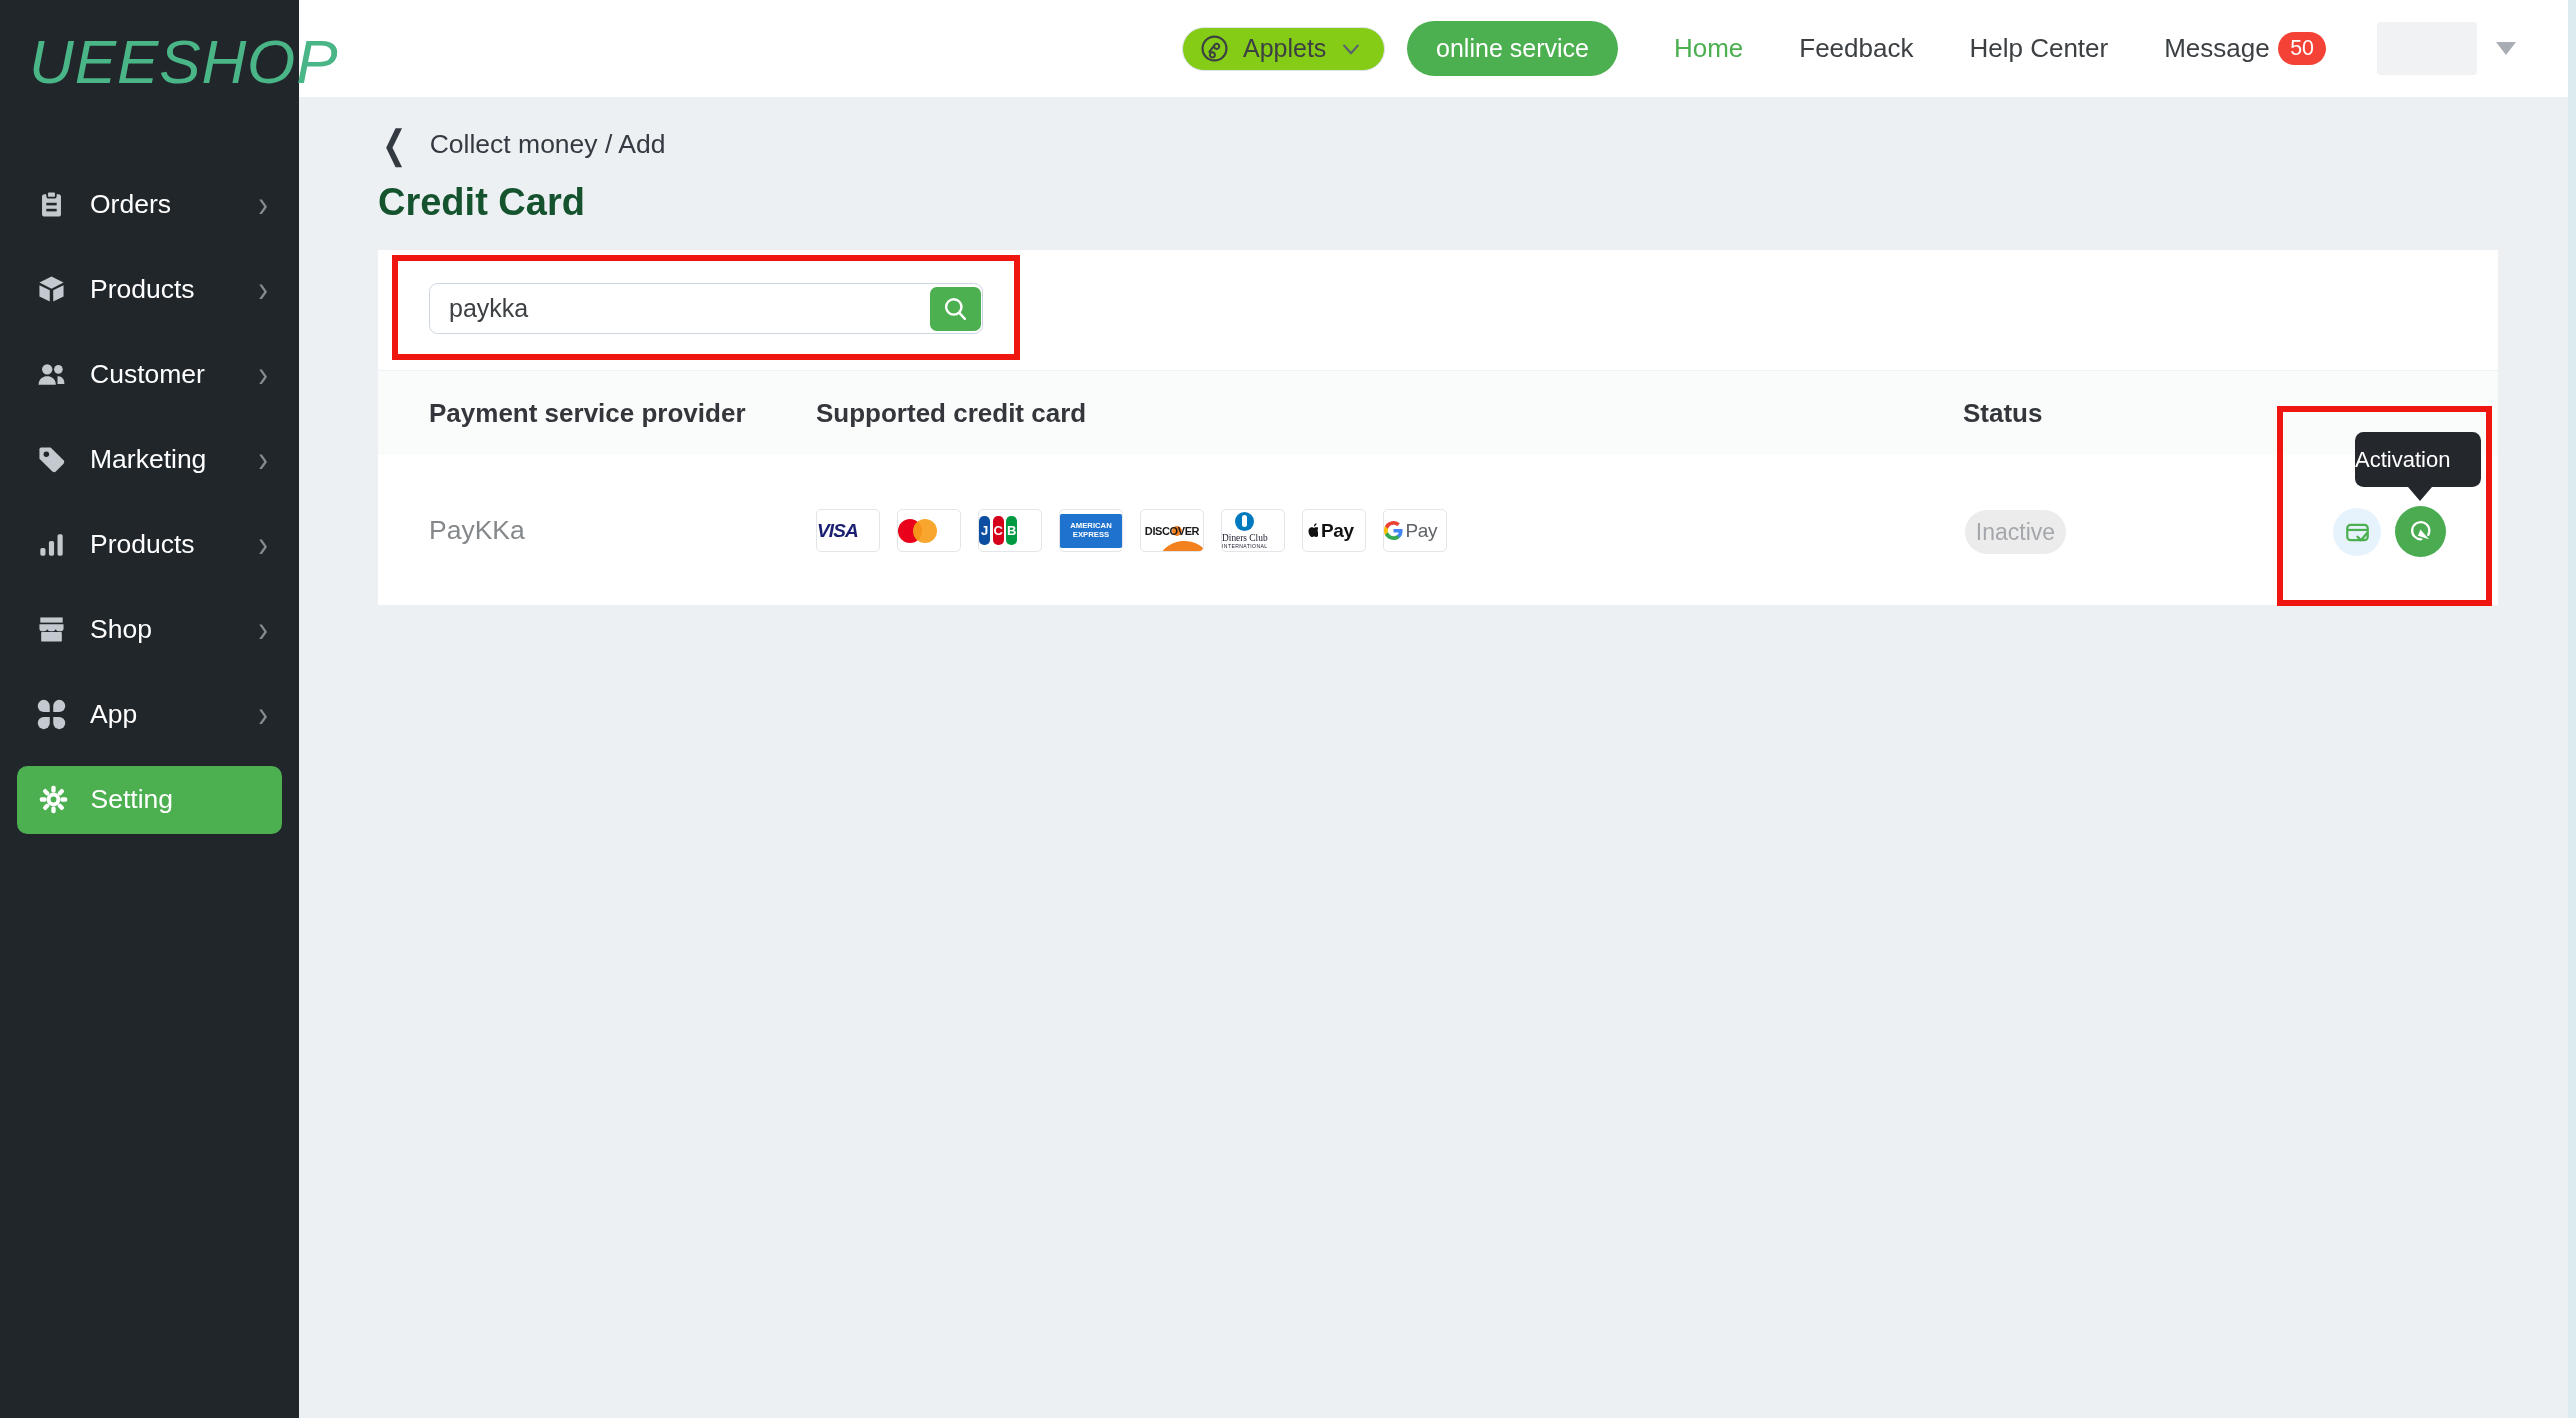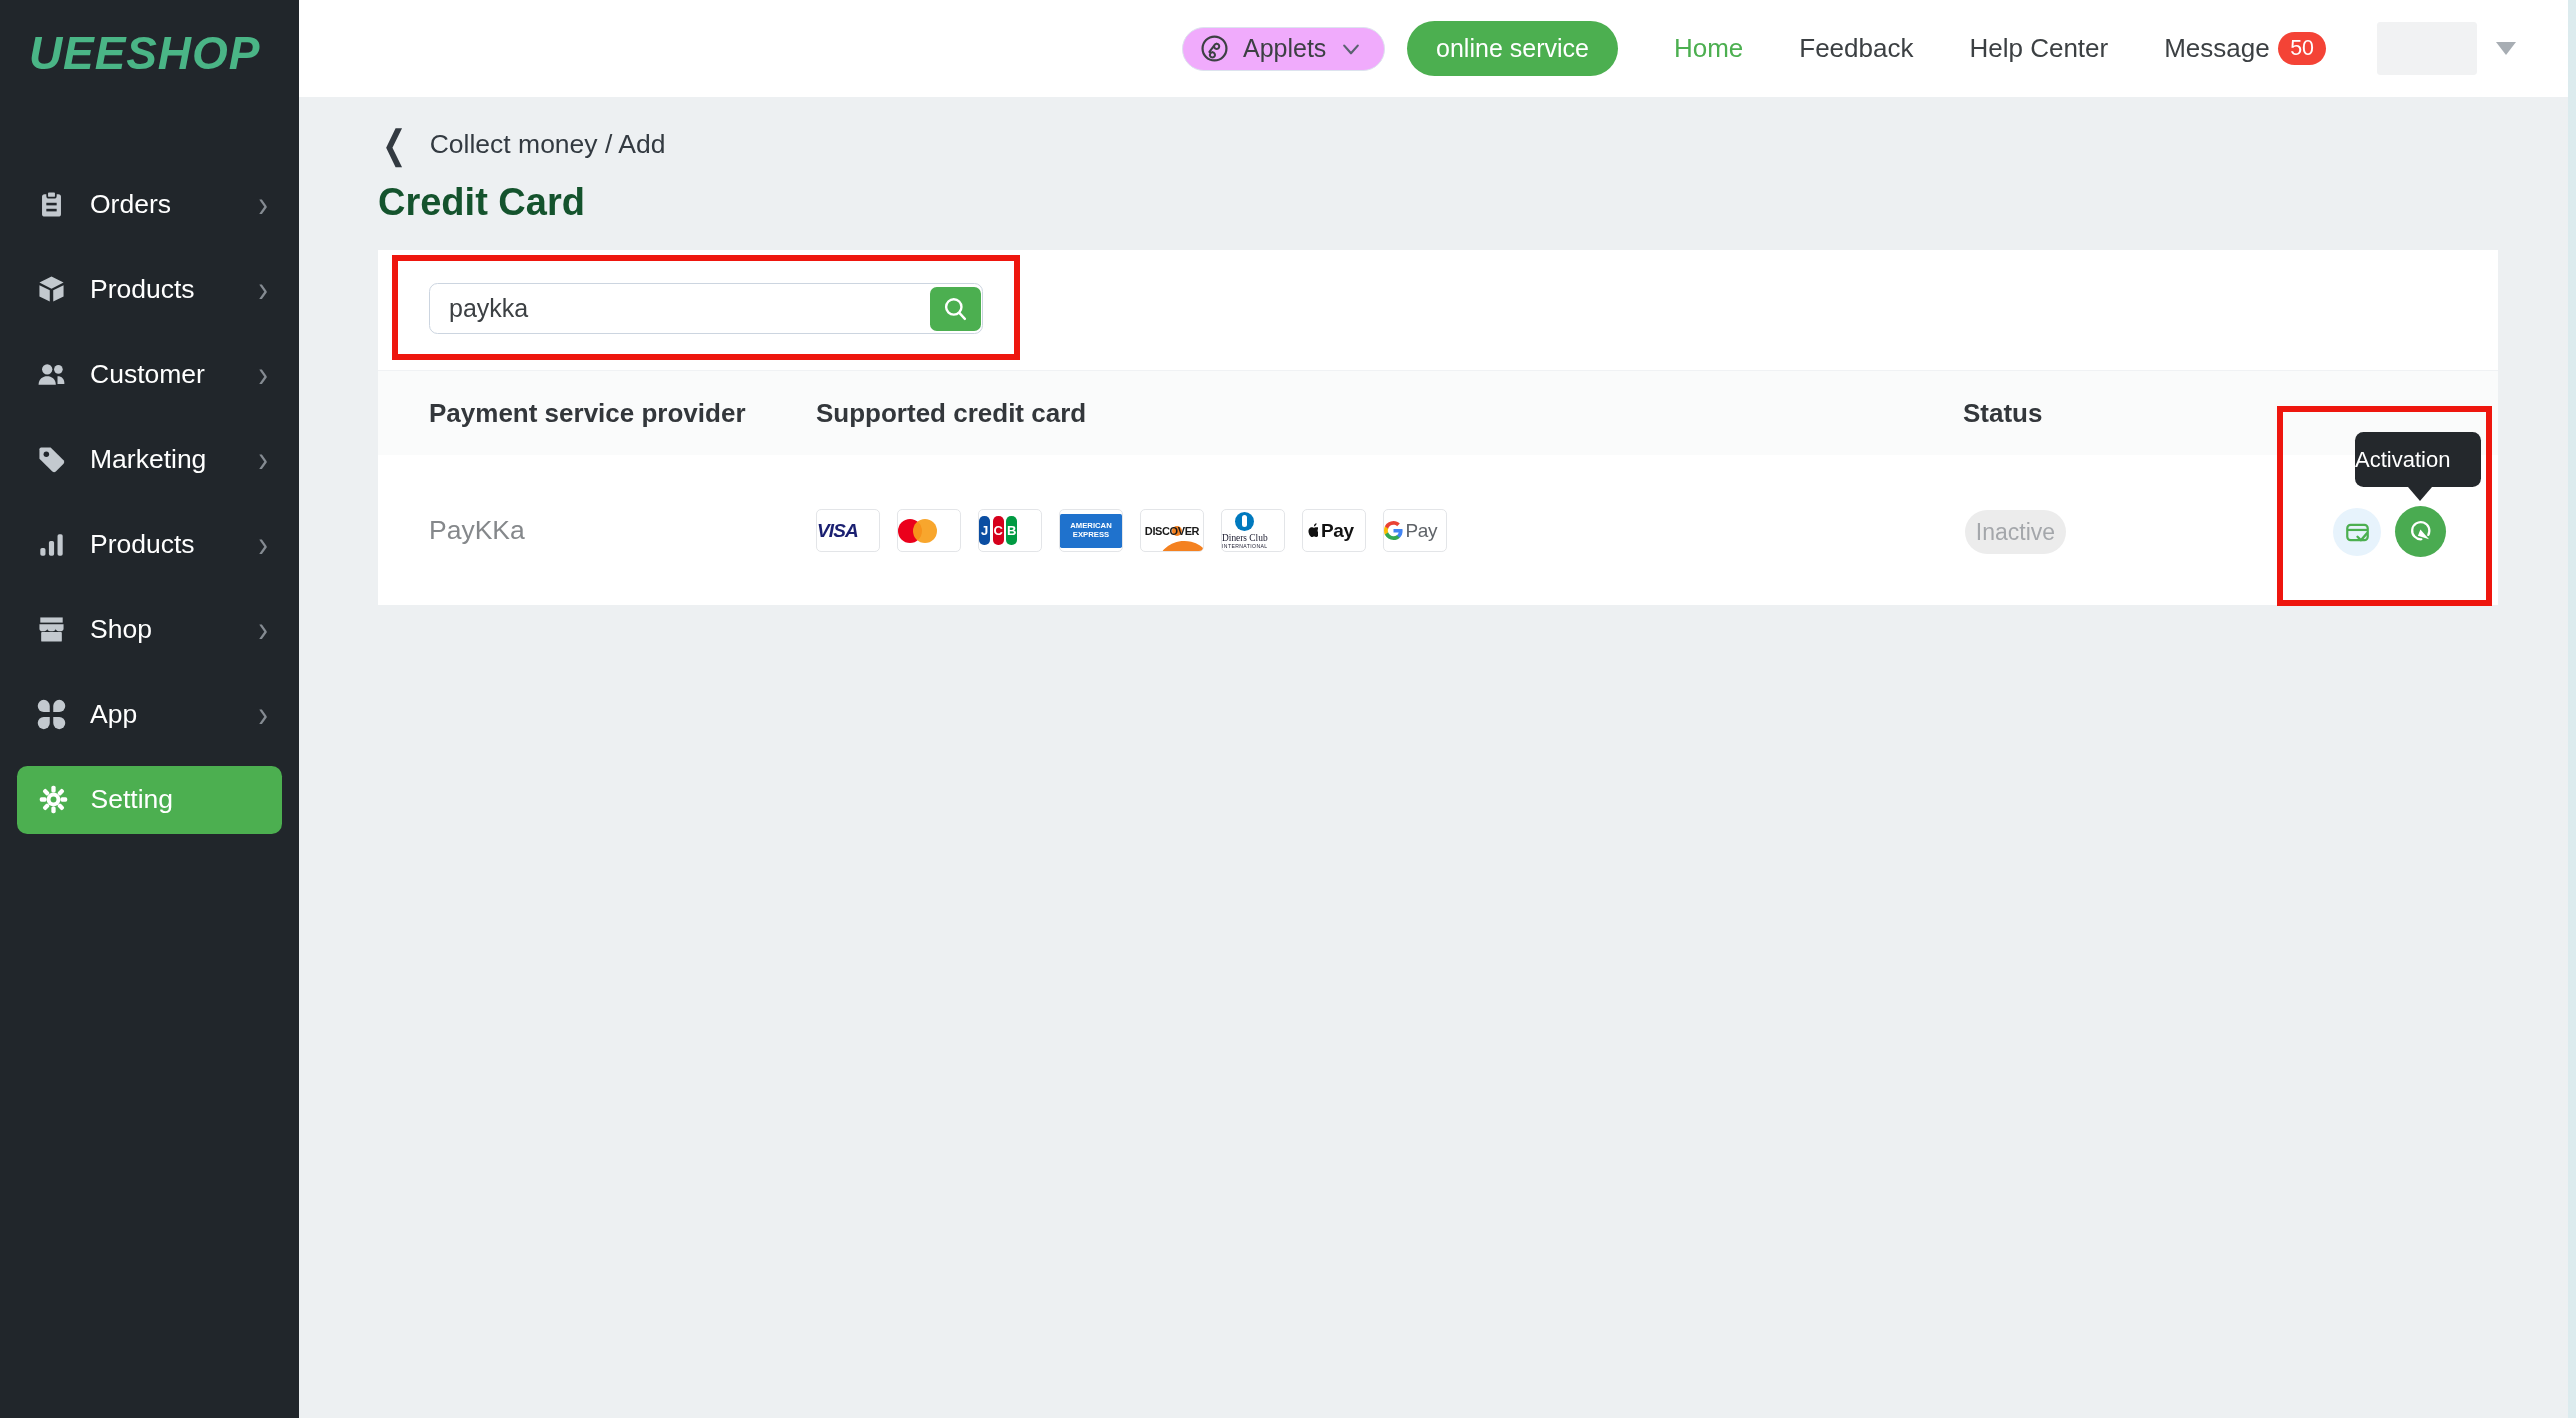--- a/index.html
+++ b/index.html
@@ -10,21 +10,21 @@
     -webkit-font-smoothing:antialiased;
   }
   #app { position:absolute; inset:0; width:2576px; height:1419px; }
 
   
   .sidebar {
     position:absolute; left:0; top:0; width:299px; height:1419px;
     background:#21262b; z-index:5;
   }
   .logo {
-    font-size:46px; font-weight:700; font-style:italic; letter-spacing:0.9px;
+    font-size:62px; font-weight:400; font-style:italic; letter-spacing:0.9px;
     color:#4ab586; padding:26px 0 0 29px; user-select:none;
   }
   .nav { position:absolute; top:162px; left:0; right:0; }
   .nav-item {
     height:85px; display:flex; align-items:center; padding:0 31px 0 34px;
     color:#ffffff; font-size:26.5px; cursor:pointer; position:relative;
   }
   .nav-item .nicon { width:34px; height:34px; display:flex; align-items:center; justify-content:center; margin-right:22px; flex:0 0 34px; }
   .nav-item .nicon svg { width:31px; height:31px; }
   .nav-item .nlabel { flex:1; }
@@ -38,21 +38,21 @@
 
   
   .topbar {
     position:absolute; left:299px; top:0; width:2277px; height:97px;
     background:#ffffff; display:flex; align-items:center; justify-content:flex-end;
     padding-right:60px; gap:0; z-index:4;
   }
   .applets-pill {
     height:44px; border:1.7px solid #dde3ee; border-radius:29px;
     display:flex; align-items:center; gap:13.7px; padding:0 22px 0 17px;
-    font-size:25px; color:#3c4043; background:#f0abfc; cursor:pointer;
+    font-size:25px; color:#3c4043; background:#84cc16; cursor:pointer;
   }
   .online-btn {
     height:55px; border:none; border-radius:29px; background:#4caf50;
     color:#fff; font-size:25px; padding:0 29px; margin-left:22px; cursor:pointer;
     display:flex; align-items:center; font-family:inherit;
   }
   .top-link { font-size:26px; color:#3c4043; margin-left:56px; cursor:pointer; white-space:nowrap; }
   .top-link.green { color:#4caf50; }
   .msg-wrap { display:flex; align-items:center; margin-left:56px; cursor:pointer; }
   .msg-badge {

